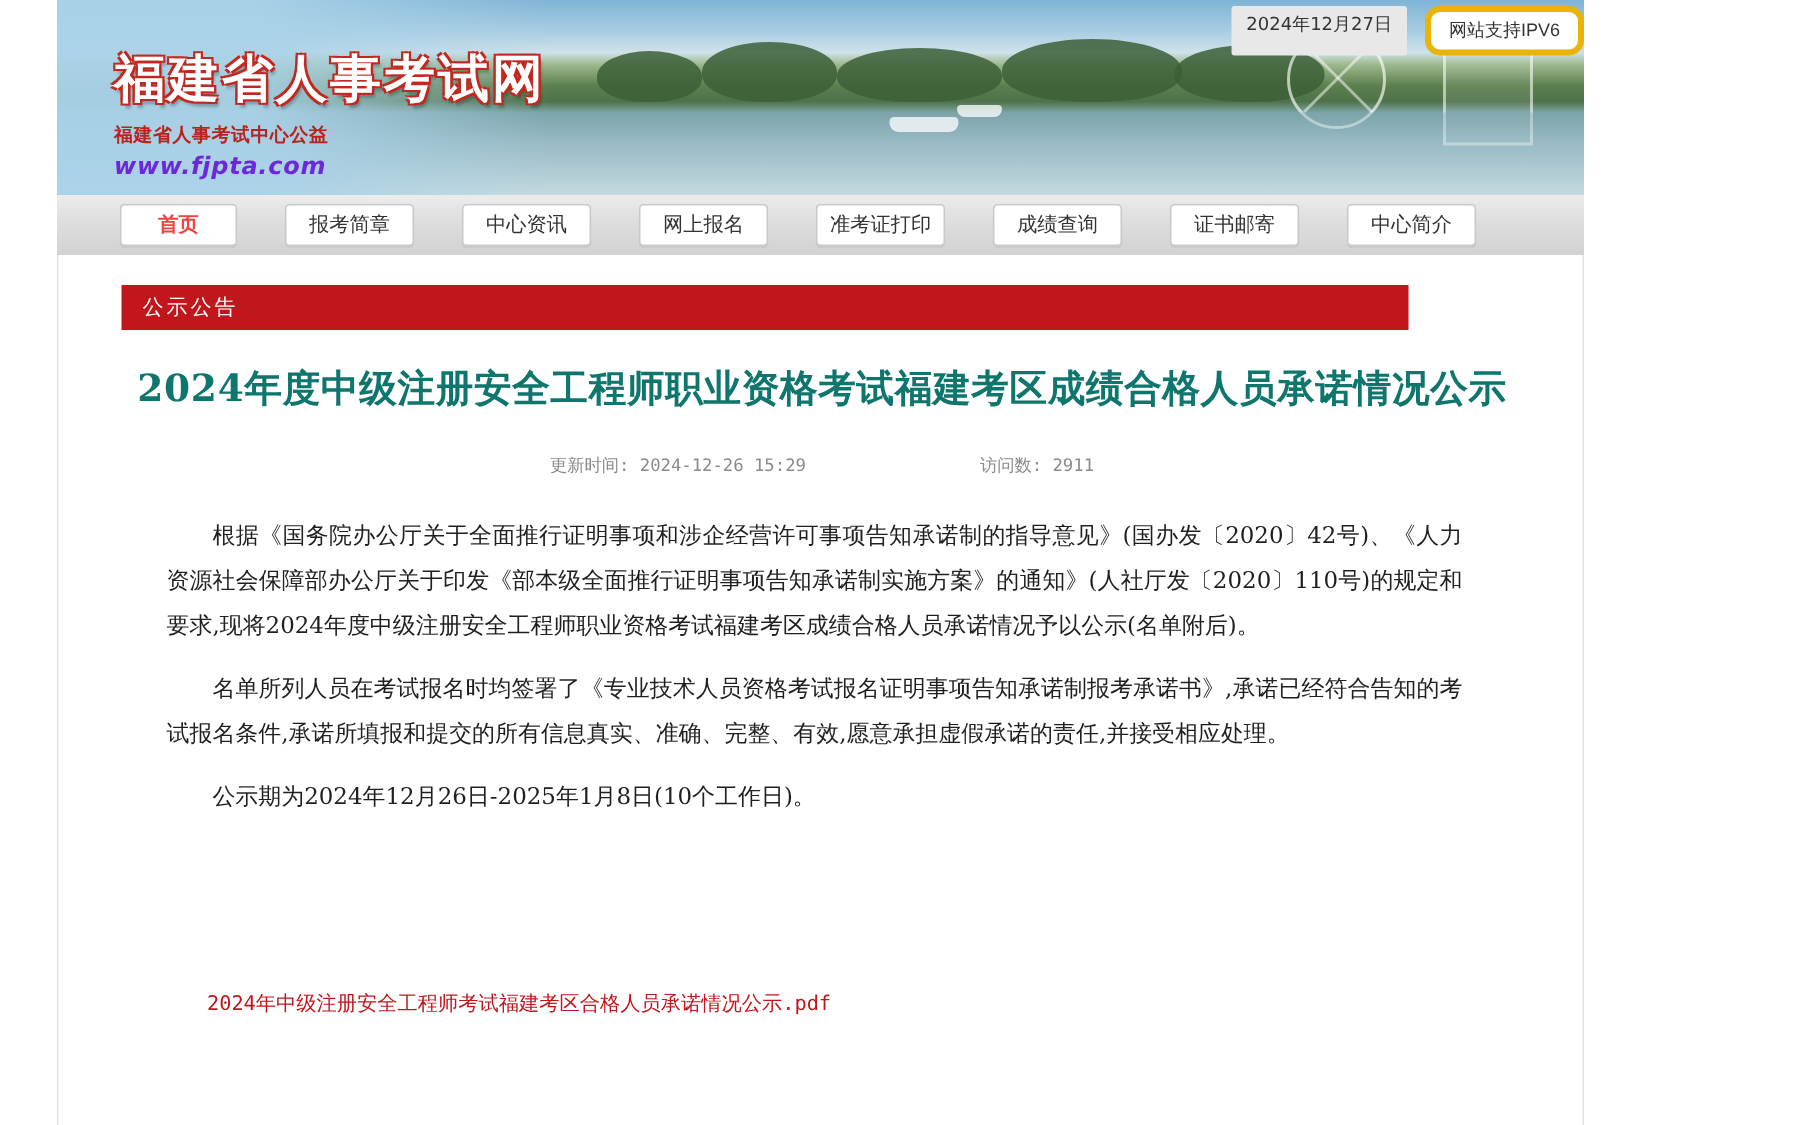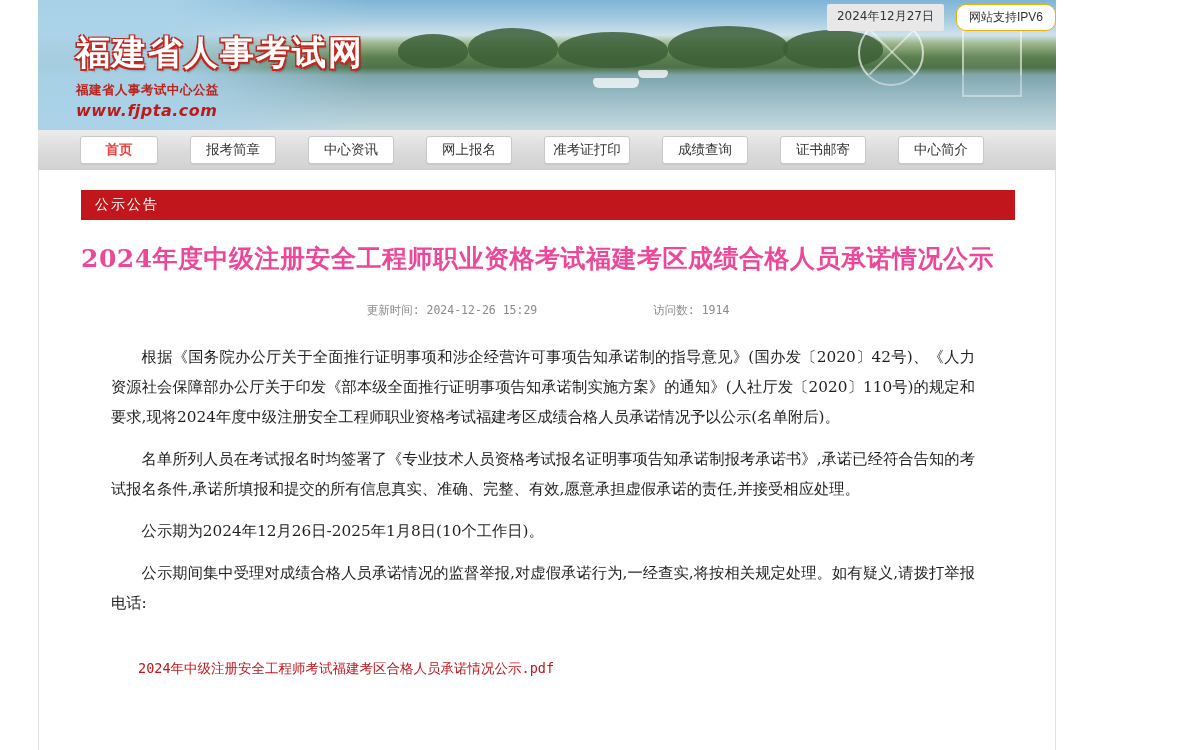--- a/index.html
+++ b/index.html
@@ -140,21 +140,21 @@
     font-weight: bold;
     color: #b8241b;
     letter-spacing: 0.5px;
   }
   .logo-url {
     margin-top: 2px;
     font-family: "DejaVu Sans", sans-serif;
     font-size: 16px;
     font-weight: bold;
     font-style: italic;
-    color: #b91c1c;
+    color: #6d28d9;
     letter-spacing: 0.5px;
   }
 
   
   .topbar {
     position: absolute;
     right: 144px;
     top: 4px;
     display: flex;
     gap: 12px;
@@ -162,21 +162,21 @@
   }
   .topbar-date {
     background: #e8e8e8;
     color: #333;
     font-size: 12px;
     padding: 4px 10px;
     border-radius: 2px;
     font-family: "DejaVu Sans", sans-serif;
   }
   .ipv6-badge {
-    border: 1px solid #eab308;
+    border: 4px solid #eab308;
     background: #fff;
     color: #333;
     font-size: 12px;
     padding: 4px 12px;
     border-radius: 10px;
     white-space: nowrap;
   }
 
   
   .nav {
@@ -219,42 +219,43 @@
     height: 580px;
     background: #fff;
     border-left: 1px solid #e3e3e3;
     border-right: 1px solid #e3e3e3;
     box-sizing: border-box;
   }
   .section-head {
     position: absolute;
     left: 42px;
     top: 20px;
-    width: 934px;
+    width: 858px;
     height: 30px;
     background: #c1161c;
   }
   .section-head-label {
     position: absolute;
     left: 14px;
     top: 6px;
     color: #fff;
     font-size: 14px;
     letter-spacing: 2px;
   }
 
   .doc-title {
     position: absolute;
     left: 42px;
     top: 72px;
     width: 934px;
+    text-align: center;
     font-family: "DejaVu Serif", "Liberation Serif", serif;
     font-size: 25px;
     font-weight: bold;
-    color: #ec4899;
+    color: #0f766e;
     letter-spacing: 0.5px;
   }
   .doc-meta {
     position: absolute;
     left: 42px;
     top: 133px;
     width: 934px;
     display: flex;
     justify-content: center;
     gap: 116px;
@@ -370,28 +371,27 @@
 
     <div class="doc-title">2024年度中级注册安全工程师职业资格考试福建考区成绩合格人员承诺情况公示</div>
 
     <div class="doc-meta">
       <div>
         <span>更新时间:</span>
         <span>2024-12-26 15:29</span>
       </div>
       <div>
         <span>访问数:</span>
-        <span>1914</span>
+        <span>2911</span>
       </div>
     </div>
 
     <div class="doc-body">
       <p>根据《国务院办公厅关于全面推行证明事项和涉企经营许可事项告知承诺制的指导意见》(国办发〔2020〕42号)、《人力资源社会保障部办公厅关于印发《部本级全面推行证明事项告知承诺制实施方案》的通知》(人社厅发〔2020〕110号)的规定和要求,现将2024年度中级注册安全工程师职业资格考试福建考区成绩合格人员承诺情况予以公示(名单附后)。</p>
       <p>名单所列人员在考试报名时均签署了《专业技术人员资格考试报名证明事项告知承诺制报考承诺书》,承诺已经符合告知的考试报名条件,承诺所填报和提交的所有信息真实、准确、完整、有效,愿意承担虚假承诺的责任,并接受相应处理。</p>
       <p>公示期为2024年12月26日-2025年1月8日(10个工作日)。</p>
-      <p>公示期间集中受理对成绩合格人员承诺情况的监督举报,对虚假承诺行为,一经查实,将按相关规定处理。如有疑义,请拨打举报电话:</p>
     </div>
 
 
     <div class="attachment">2024年中级注册安全工程师考试福建考区合格人员承诺情况公示.pdf</div>
   </div>
 
 </div>
 
 </body></html>

